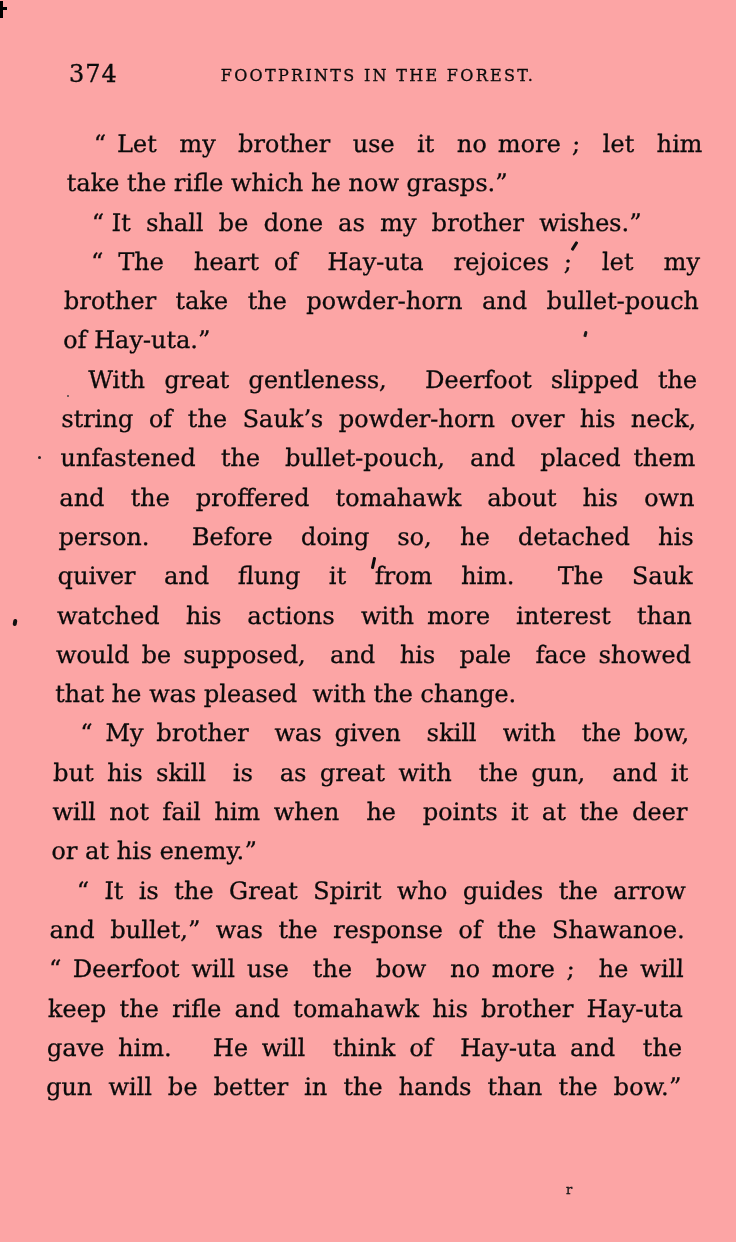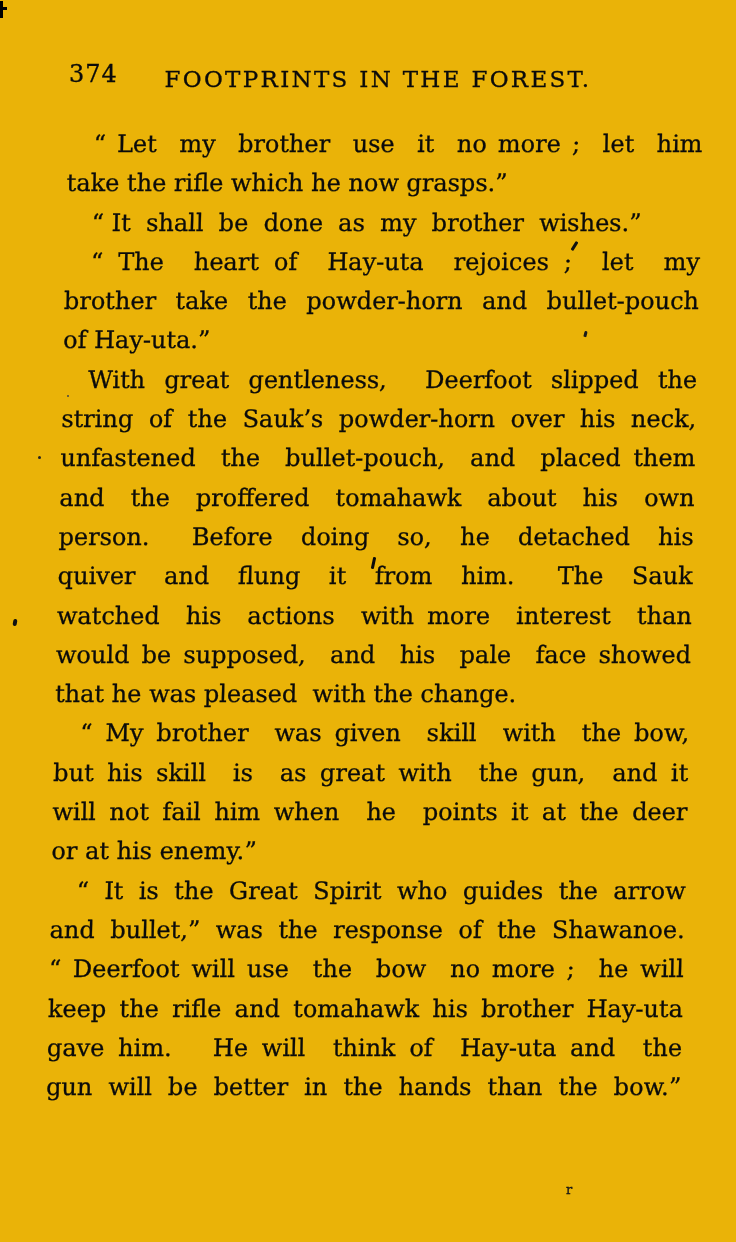--- a/index.html
+++ b/index.html
@@ -1,40 +1,40 @@
 <!DOCTYPE html>
 <html><head>
 <meta charset="utf-8">
 <style>
   html, body { margin: 0; padding: 0; background: #ffffff; }
   .page {
     position: relative;
     width: 736px;
     height: 1242px;
-    background: #eab308;
+    background: #fca5a5;
     overflow: hidden;
     font-family: "DejaVu Serif", serif;
     color: #0b0b0b;
     -webkit-text-stroke: 0.3px #0b0b0b;
   }
   
   .page-number {
     position: absolute;
     left: 69px;
     top: 60px;
     font-size: 24px;
     letter-spacing: 1px;
     white-space: nowrap;
   }
   .running-title {
     position: absolute;
     left: 50%;
     top: 66px;
     transform: translateX(calc(-50% + 10px));
-    font-size: 23px;
+    font-size: 16px;
     letter-spacing: 2.3px;
     white-space: nowrap;
   }
   
   .text-block {
     position: absolute;
     left: 68px;
     top: 125px;
     width: 635px;
     transform: skewX(-1.3deg);

